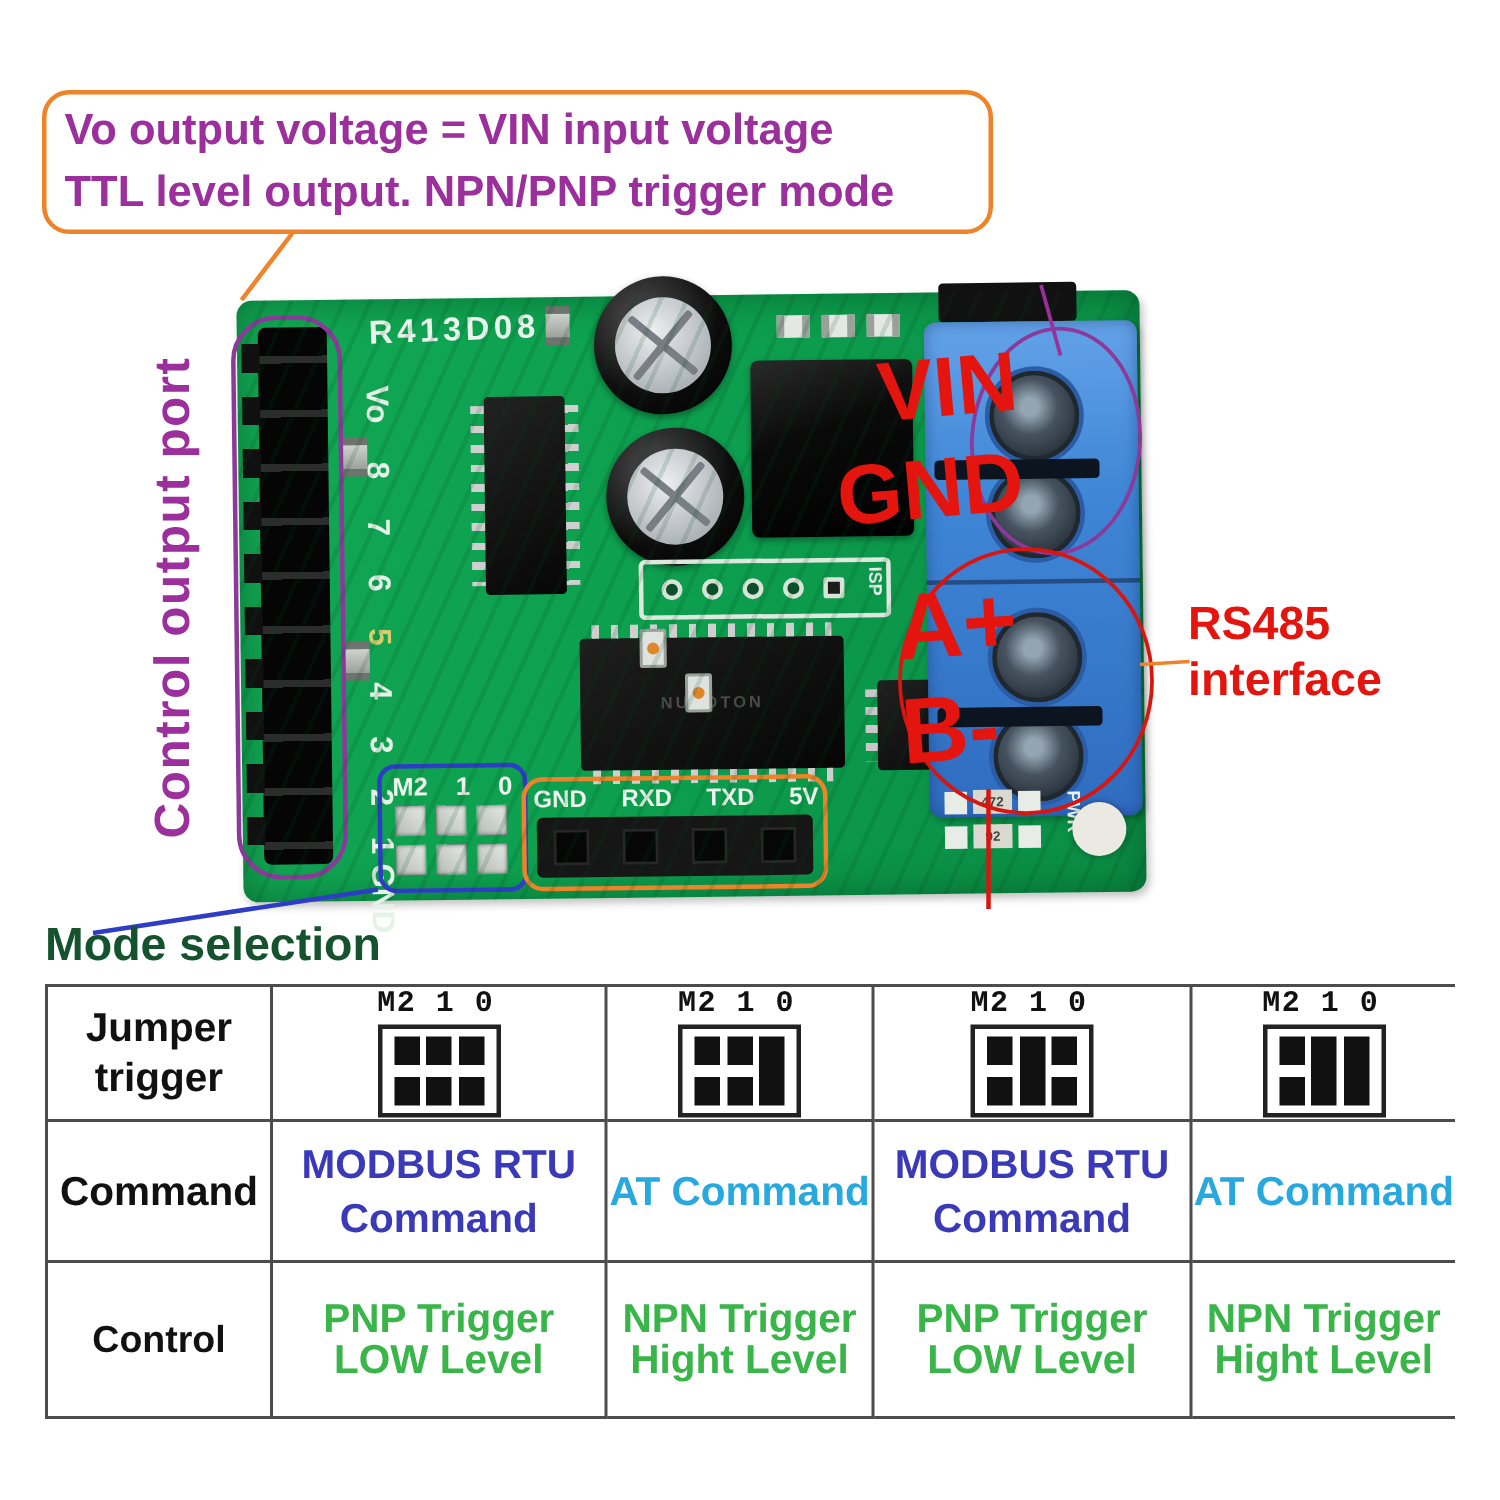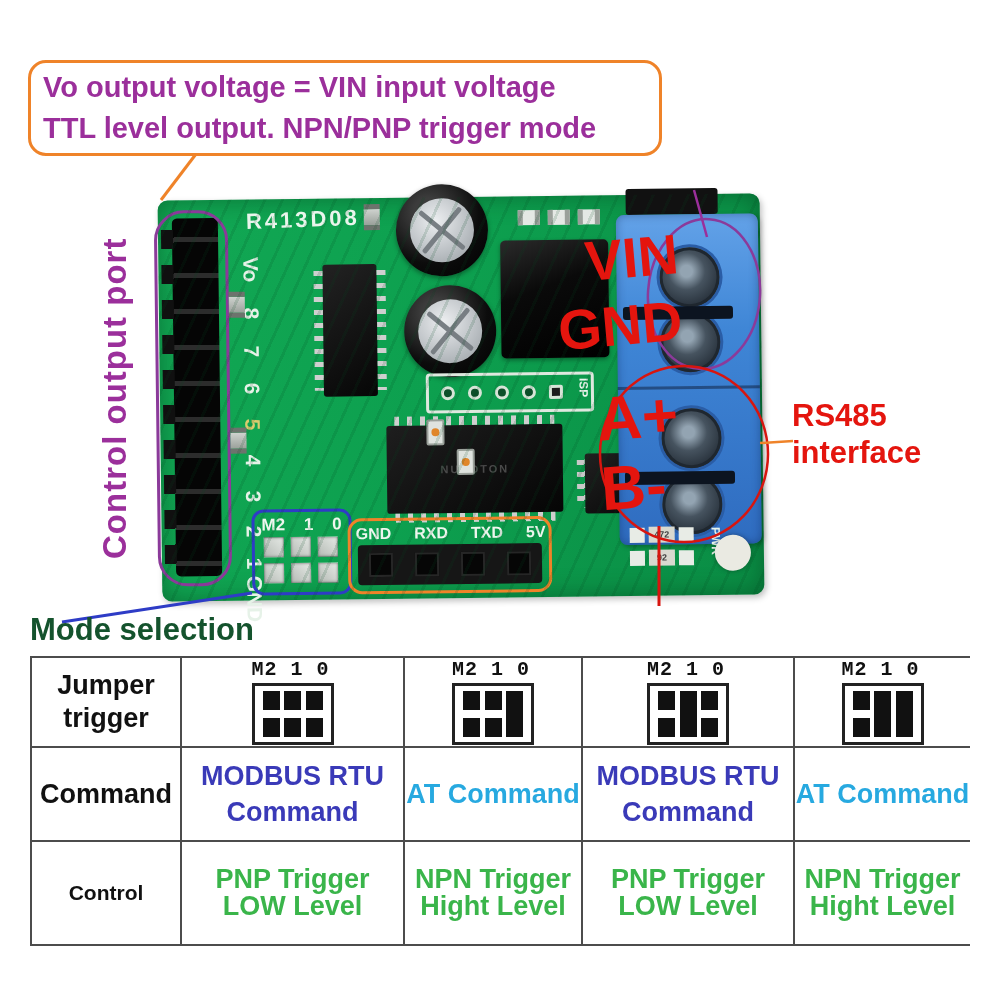--- a/index.html
+++ b/index.html
@@ -134,21 +134,21 @@
   .overlay{position:absolute;left:0;top:0;z-index:11;pointer-events:none;}
 
   
   .ref-table{position:absolute;left:30px;top:656px;width:940px;display:grid;z-index:12;
       grid-template-columns:150px 223px 178px 212px 175px;grid-template-rows:90px 94px 104px;
       border-top:2px solid #4c4c4c;border-left:2px solid #4c4c4c;background:#fff;}
   .cell{border-right:2px solid #4c4c4c;border-bottom:2px solid #4c4c4c;display:flex;flex-direction:column;
       align-items:center;justify-content:center;text-align:center;overflow:visible;}
   .cell.noright{border-right:none;}
   .rowlbl{font-size:27px;font-weight:bold;color:#111;line-height:1.22;}
-  .rowlbl.small{font-size:21px;}
+  .rowlbl.small{font-size:25px;}
   .cell.hrow{flex-direction:row;gap:8px;}
   .jwidget{display:flex;flex-direction:column;align-items:flex-start;}
   .jlabel{font-family:"Liberation Mono","DejaVu Sans Mono",monospace;font-weight:bold;font-size:20px;
       letter-spacing:1px;color:#111;line-height:1;}
   .jbox{margin-top:3px;width:82px;height:62px;border:3px solid #222;background:#fff;
       display:flex;justify-content:space-between;padding:5px 8px;}
   .jcol{width:17px;display:flex;flex-direction:column;justify-content:space-between;}
   .jcol.closed{background:#111;}
   .jpad{width:17px;height:19px;background:#111;}
   .note{font-size:24px;font-weight:bold;color:#3f51d4;line-height:1.15;}

